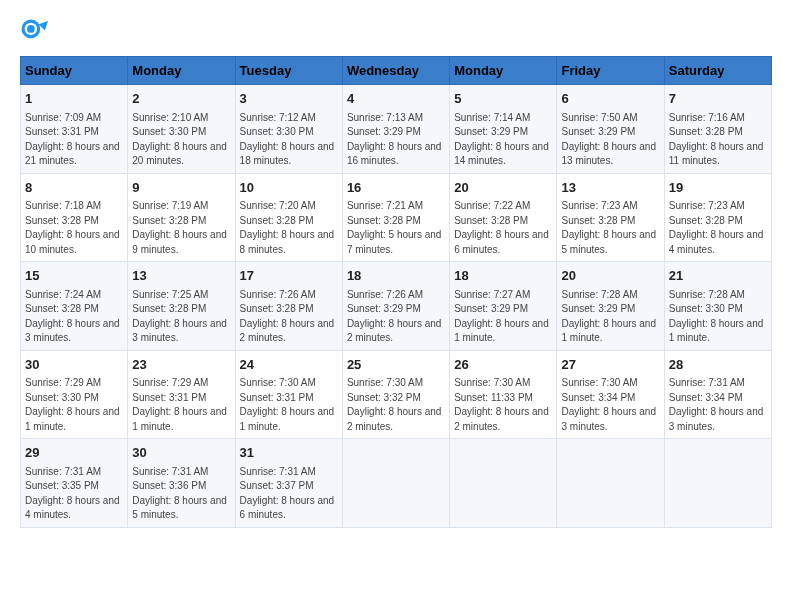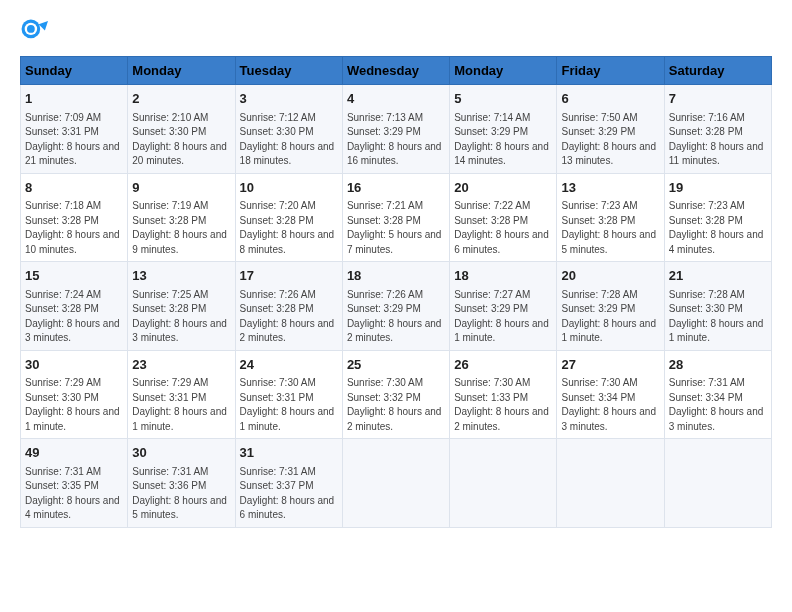--- a/index.html
+++ b/index.html
@@ -279,39 +279,39 @@
         </td>
           <td>
           <span class="day-num">25</span>
           <span class="day-detail">Sunrise: 7:30 AM</span><br>
           <span class="day-detail">Sunset: 3:32 PM</span><br>
           <span class="day-detail">Daylight: 8 hours and 2 minutes.</span>
         </td>
           <td>
           <span class="day-num">26</span>
           <span class="day-detail">Sunrise: 7:30 AM</span><br>
-          <span class="day-detail">Sunset: 1:33 PM</span><br>
+          <span class="day-detail">Sunset: 11:33 PM</span><br>
           <span class="day-detail">Daylight: 8 hours and 2 minutes.</span>
         </td>
           <td>
           <span class="day-num">27</span>
           <span class="day-detail">Sunrise: 7:30 AM</span><br>
           <span class="day-detail">Sunset: 3:34 PM</span><br>
           <span class="day-detail">Daylight: 8 hours and 3 minutes.</span>
         </td>
           <td>
           <span class="day-num">28</span>
           <span class="day-detail">Sunrise: 7:31 AM</span><br>
           <span class="day-detail">Sunset: 3:34 PM</span><br>
           <span class="day-detail">Daylight: 8 hours and 3 minutes.</span>
         </td>
         </tr>
         <tr>
           <td>
-          <span class="day-num">49</span>
+          <span class="day-num">29</span>
           <span class="day-detail">Sunrise: 7:31 AM</span><br>
           <span class="day-detail">Sunset: 3:35 PM</span><br>
           <span class="day-detail">Daylight: 8 hours and 4 minutes.</span>
         </td>
           <td>
           <span class="day-num">30</span>
           <span class="day-detail">Sunrise: 7:31 AM</span><br>
           <span class="day-detail">Sunset: 3:36 PM</span><br>
           <span class="day-detail">Daylight: 8 hours and 5 minutes.</span>
         </td>

